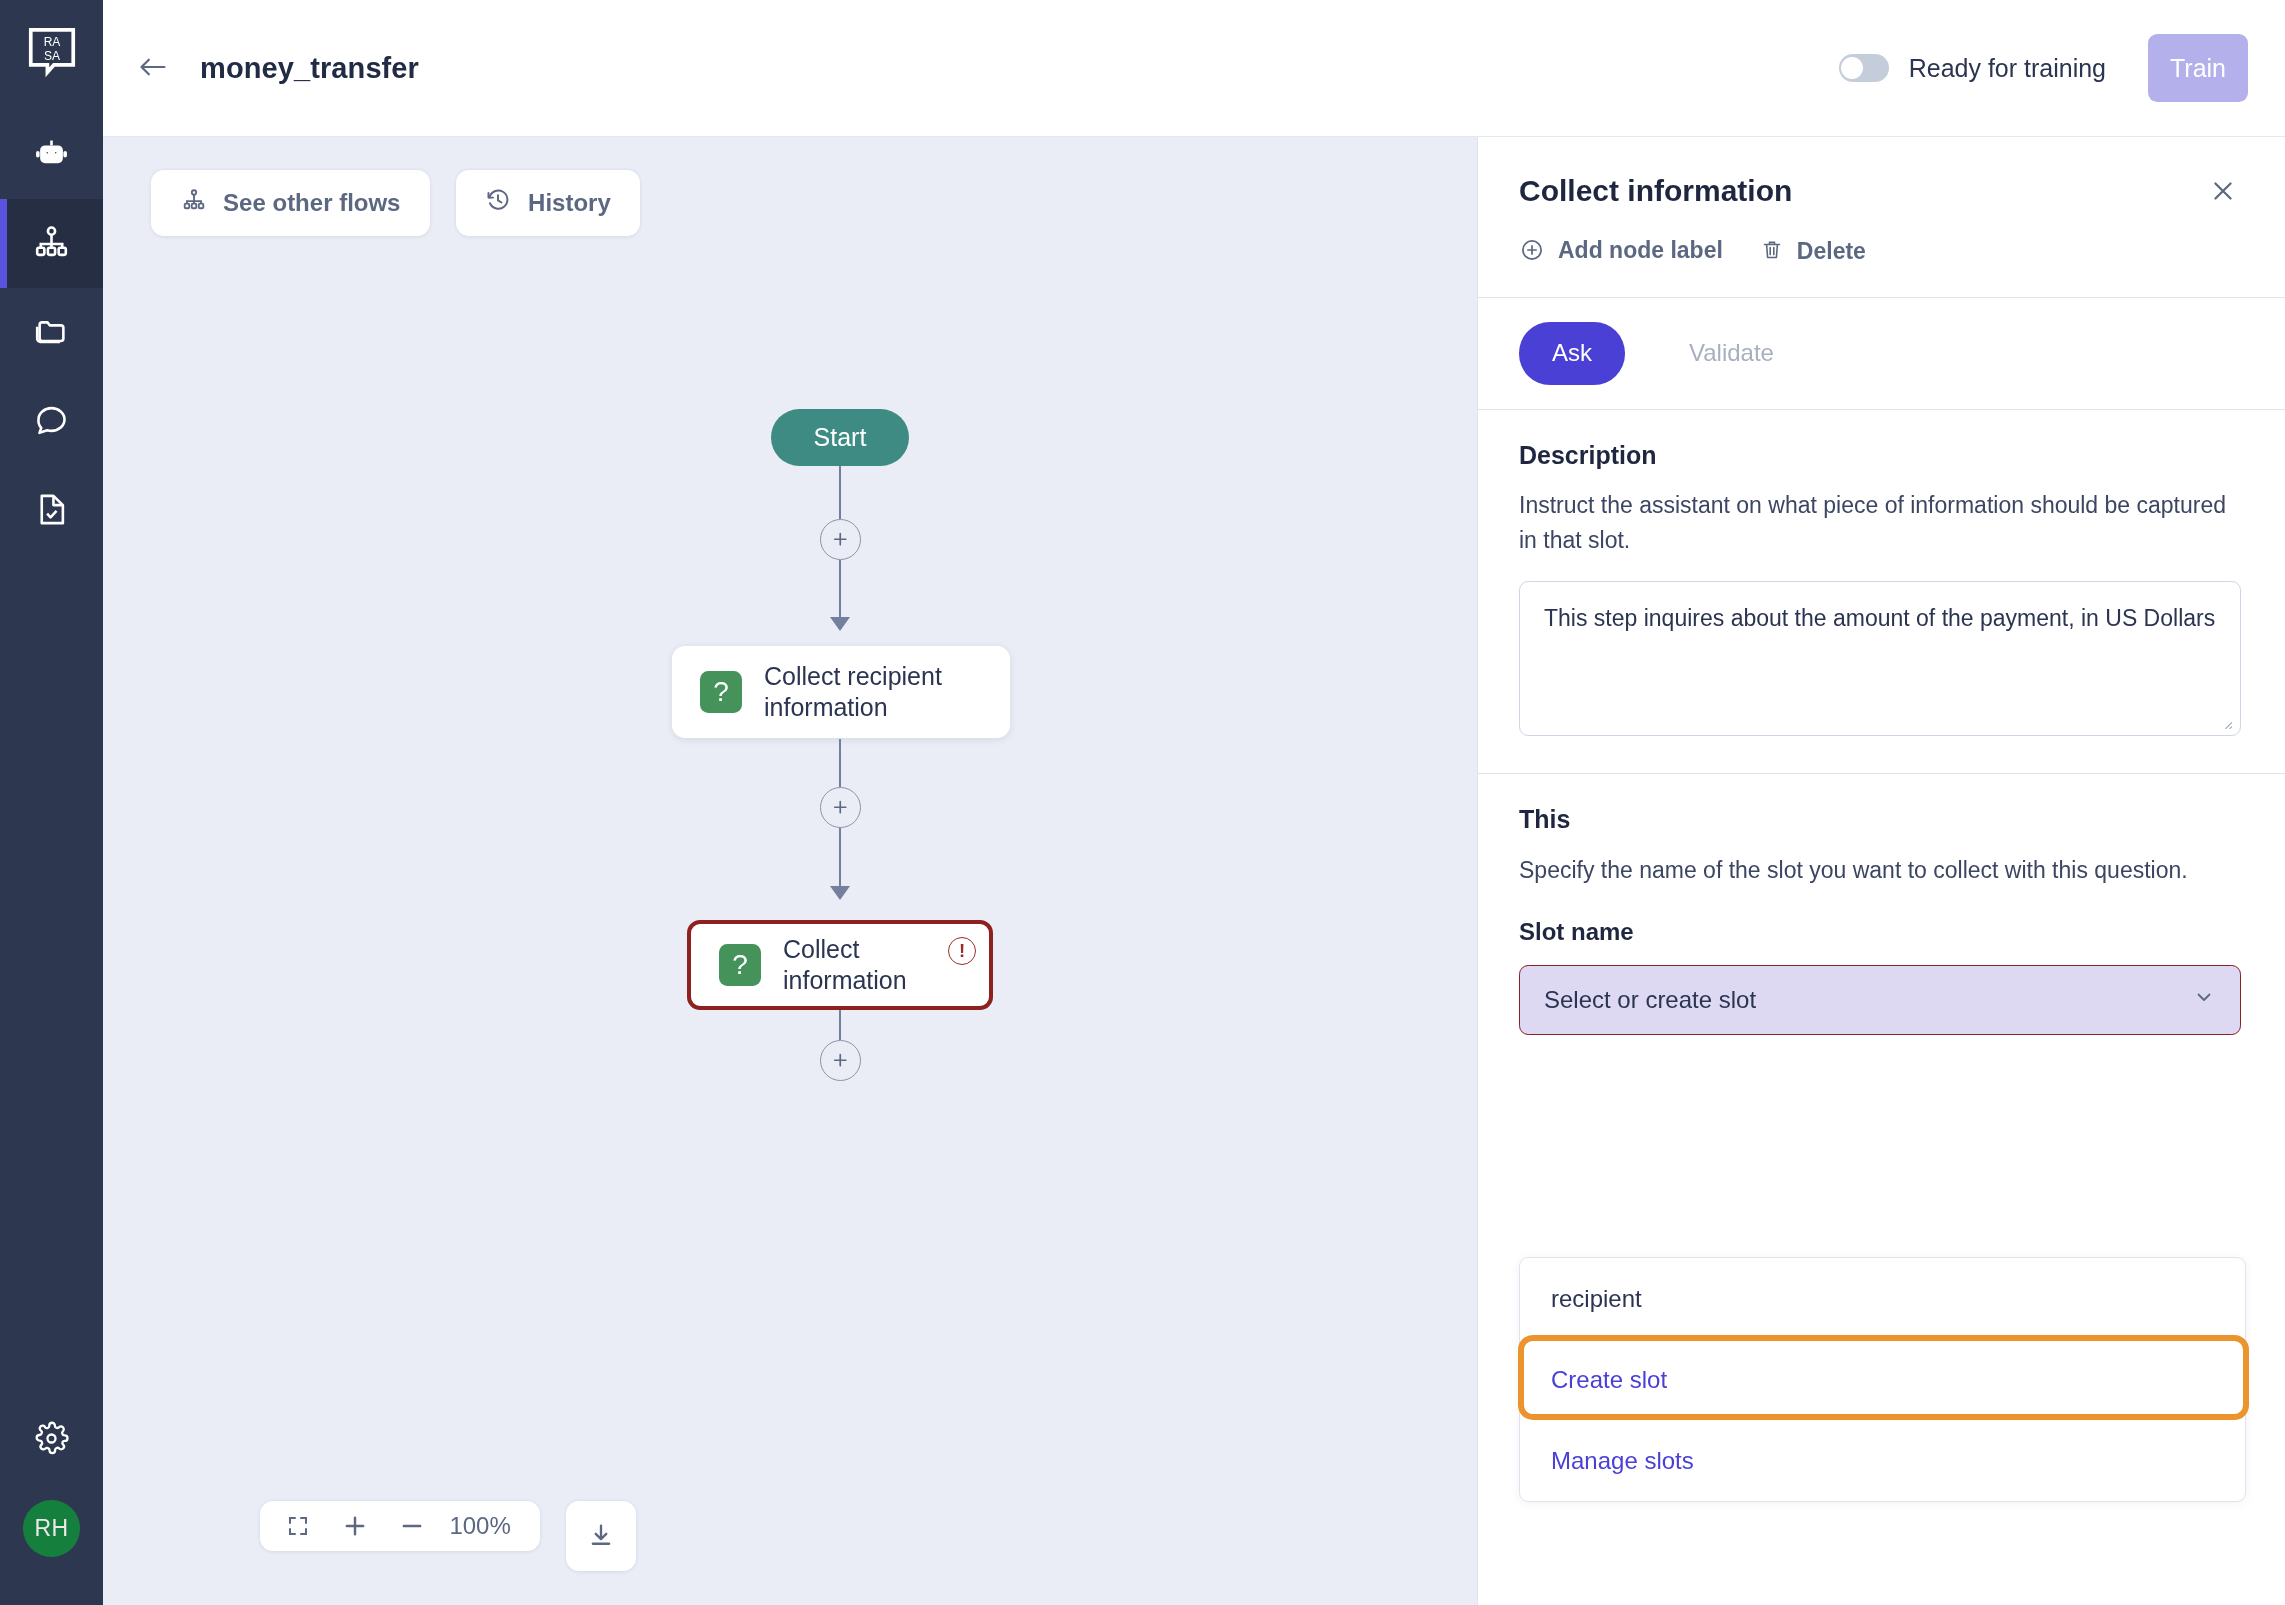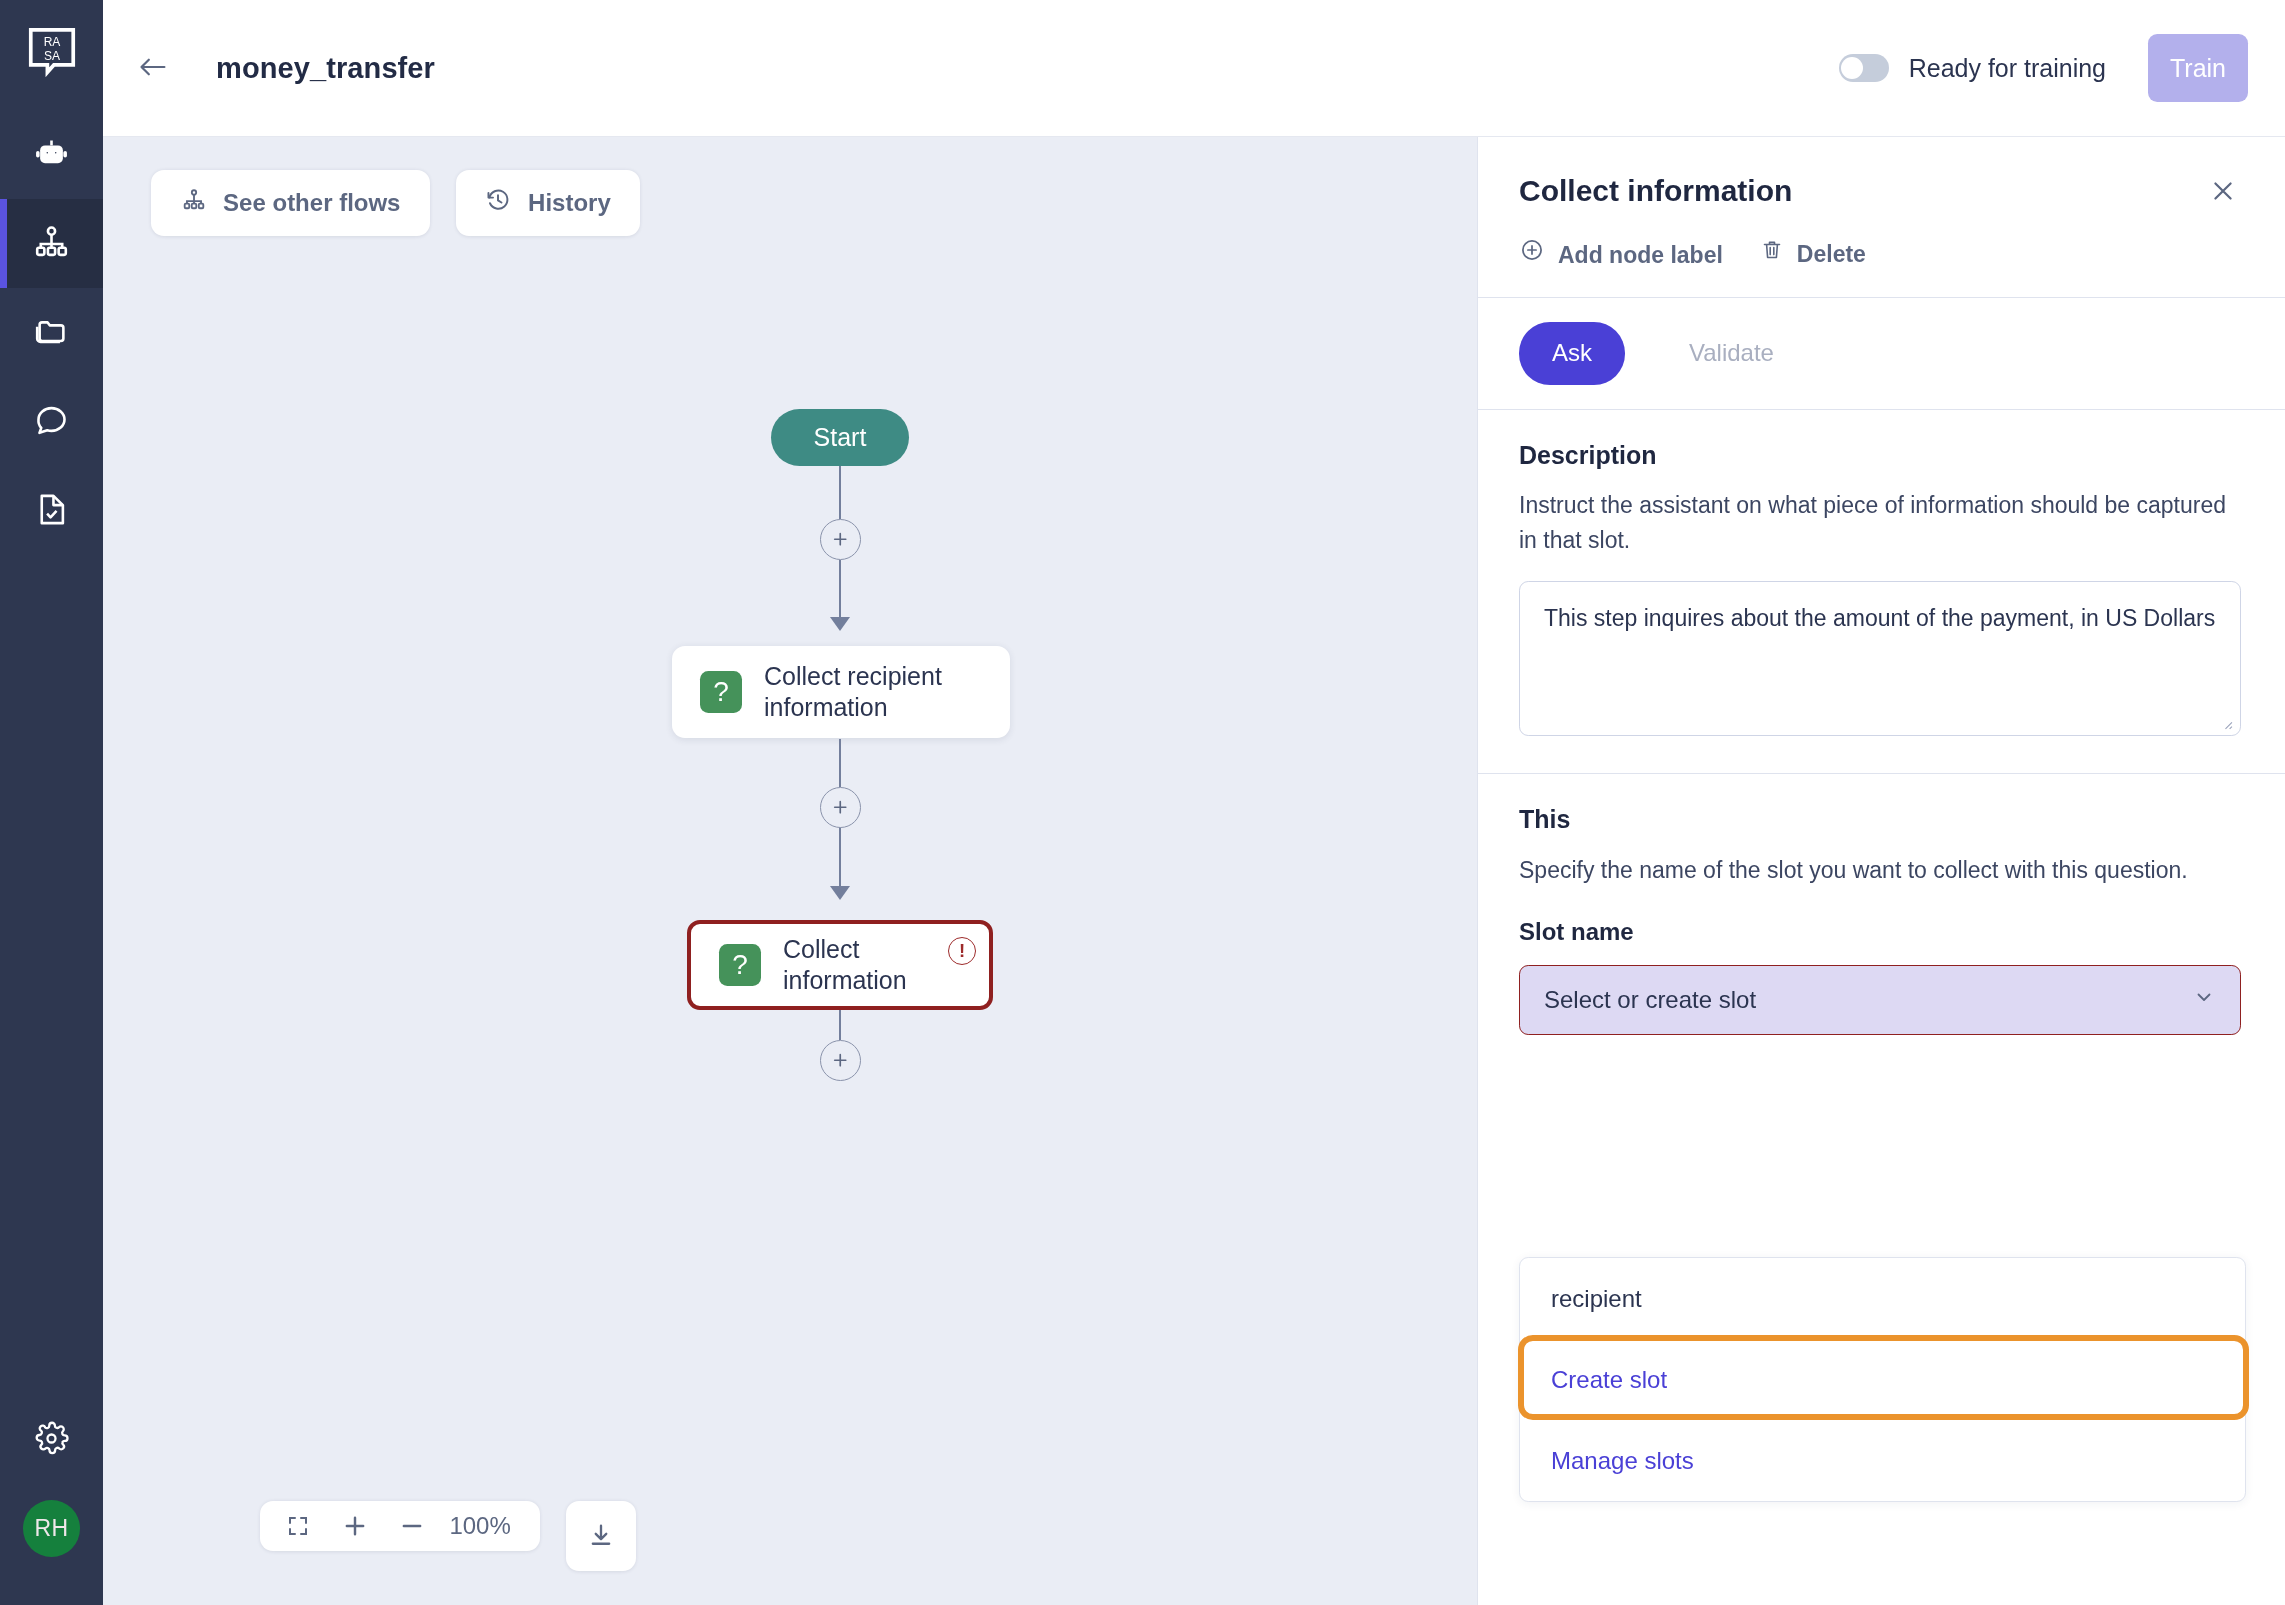--- a/index.html
+++ b/index.html
@@ -53,21 +53,21 @@
     padding: 0 37px 0 20px;
     border-bottom: 0.9px solid #e5e8f0;
     flex: 0 0 137px;
   }
   .back-btn {
     width: 59px; height: 59px; display: flex; align-items: center; justify-content: center;
     cursor: pointer; color: #5c6781;
   }
   .flow-title {
     font-size: 29px; font-weight: bold; color: #222b45;
-    margin-left: 34px; letter-spacing: 0.1px;
+    margin-left: 18px; letter-spacing: 0.1px;
   }
   .top-right { margin-left: auto; display: flex; align-items: center; gap: 0; }
   .toggle {
     width: 50px; height: 28px; border-radius: 14.8px; background: #c5cddb;
     position: relative; cursor: pointer; flex: 0 0 50px;
   }
   .toggle .knob {
     position: absolute; left: 2.8px; top: 2.8px; width: 22px; height: 22px;
     border-radius: 50%; background: #fff;
   }
@@ -173,21 +173,21 @@
   }
   .panel-head { padding: 37px 44px 28px 41px; }
   .panel-head-row { display: flex; align-items: flex-start; }
   .panel-title { font-size: 30px; font-weight: bold; color: #1f2740; }
   .close-x {
     margin-left: auto; width: 37px; height: 37px; cursor: pointer;
     display: flex; align-items: center; justify-content: center; color: #5c6781;
   }
   .panel-actions { display: flex; align-items: center; gap: 37px; margin-top: 26px; }
   .panel-action {
-    display: flex; align-items: flex-end; gap: 13px;
+    display: flex; align-items: flex-start; gap: 13px;
     font-size: 23px; font-weight: bold; color: #5c6781; cursor: pointer;
   }
   .sep { height: 0.9px; background: #dfe3ee; }
 
   .tabs { padding: 24px 41px 24px 41px; display: flex; align-items: center; gap: 31px; }
   .tab {
     border: none; border-radius: 31px; height: 63px; padding: 0 33px;
     font-size: 24px; font-family: inherit; cursor: pointer;
   }
   .tab.active { background: #4a40d6; color: #fff; }

